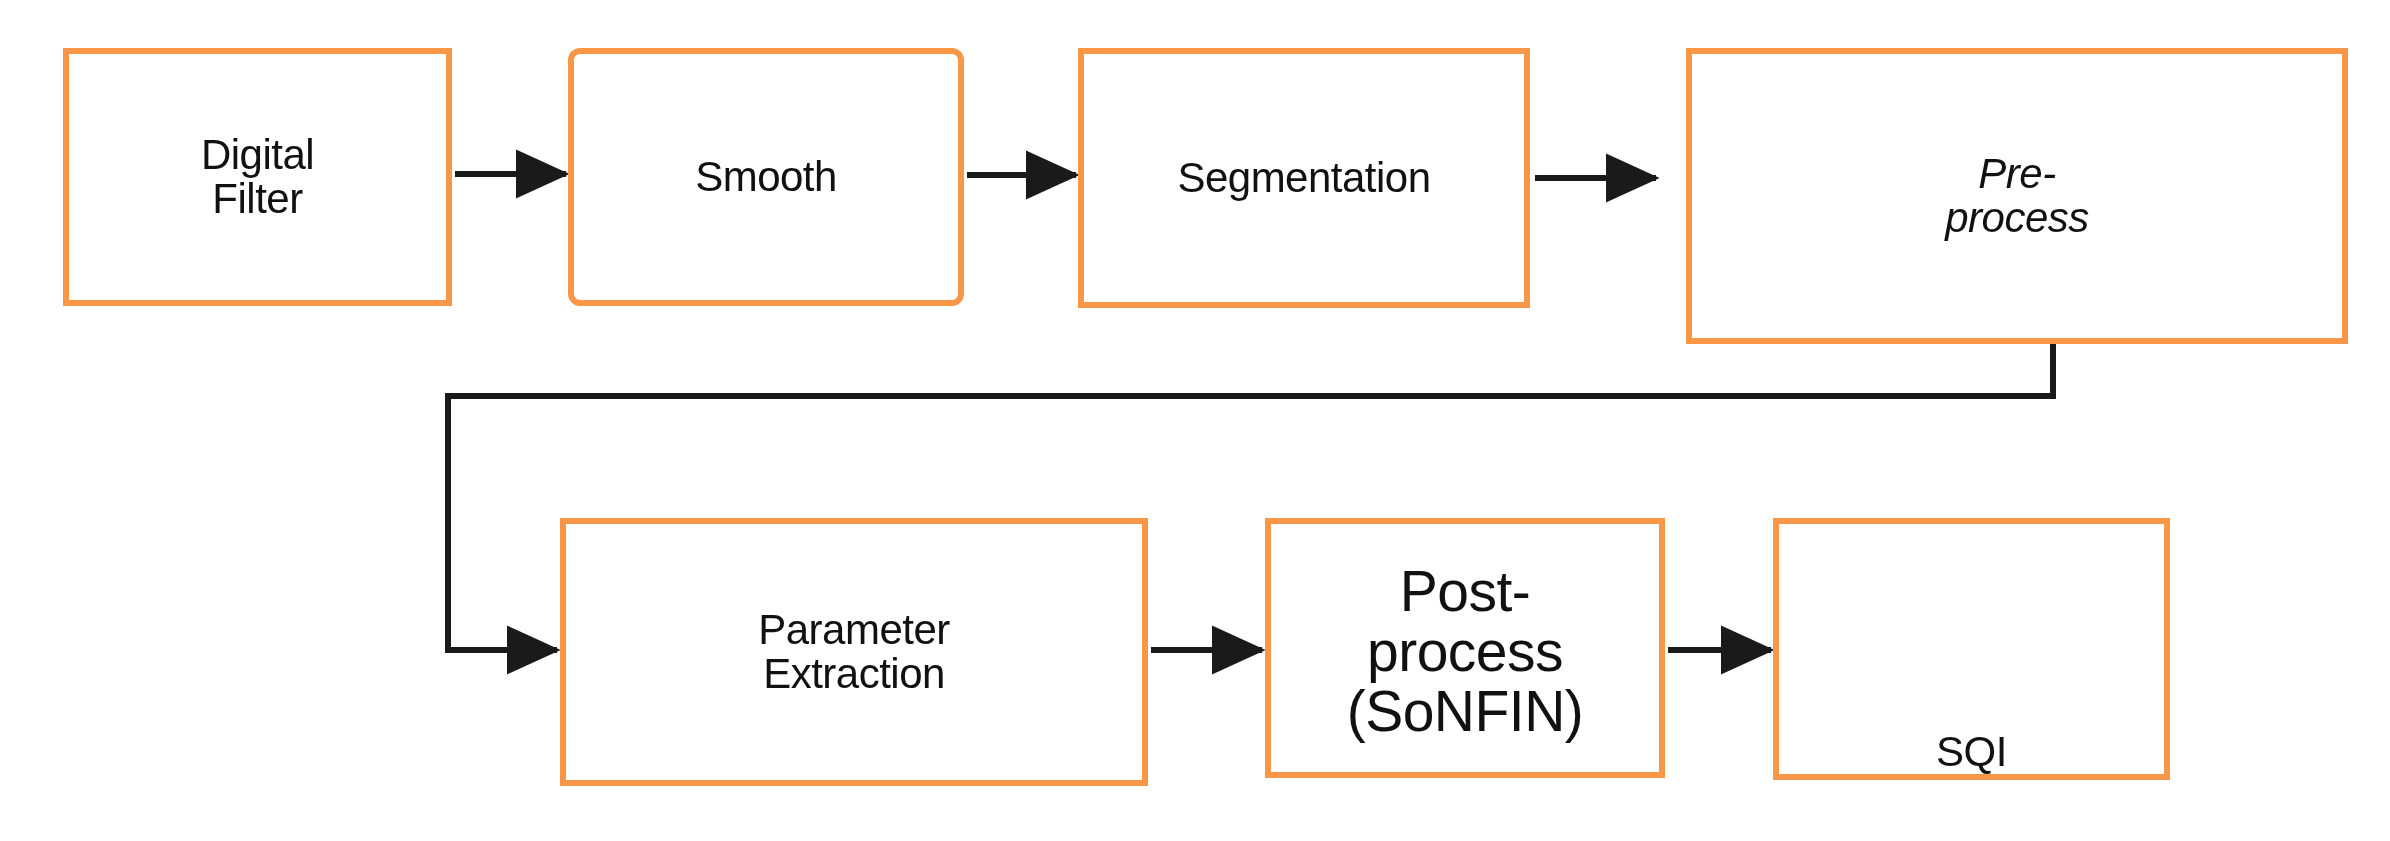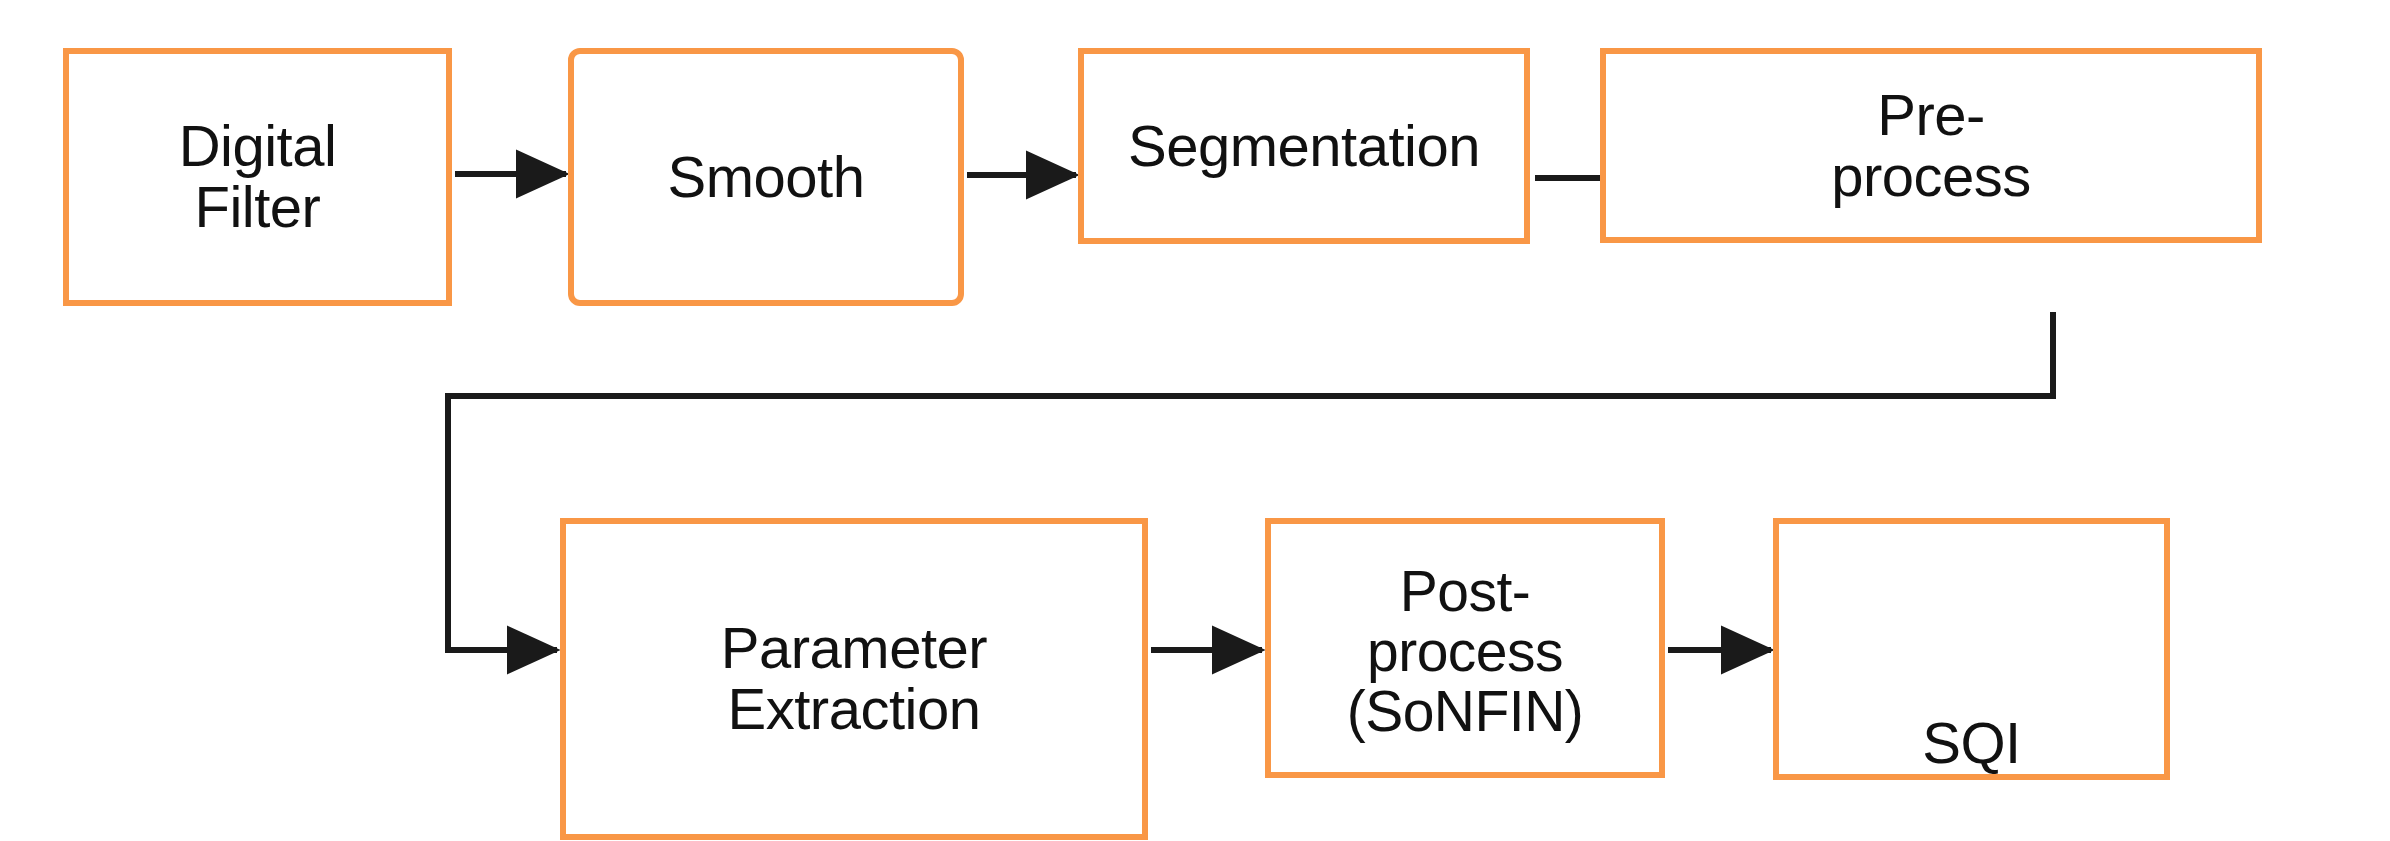--- a/index.html
+++ b/index.html
@@ -21,39 +21,39 @@
     position: absolute;
     box-sizing: border-box;
     border: 6px solid #F99746;
     background: #ffffff;
     display: flex;
     align-items: center;
     justify-content: center;
     text-align: center;
     color: #111111;
     font-family: "Liberation Sans", sans-serif;
-    font-size: 58px;
+    font-size: 42px;
     line-height: 1.05;
     letter-spacing: -0.5px;
     white-space: pre-line;
     z-index: 2;
   }
   .node-label {
     display: block;
     width: 100%;
     padding: 0 6px;
     box-sizing: border-box;
   }
   
   #node-digital-filter { left: 63px;   top: 48px;  width: 389px; height: 258px; }
   #node-smooth         { left: 568px;  top: 48px;  width: 396px; height: 258px; border-radius: 12px; }
-  #node-segmentation   { left: 1078px; top: 48px;  width: 452px; height: 196px; }
-  #node-preprocess     { left: 1600px; top: 48px;  width: 662px; height: 195px; }
+  #node-segmentation   { left: 1078px; top: 48px;  width: 452px; height: 260px; }
+  #node-preprocess     { left: 1686px; top: 48px;  width: 662px; height: 296px; font-style: italic; }
   
-  #node-parameter-extraction { left: 560px;  top: 518px; width: 588px; height: 322px; text-align: center; }
+  #node-parameter-extraction { left: 560px;  top: 518px; width: 588px; height: 268px; text-align: center; }
   #node-postprocess          { left: 1265px; top: 518px; width: 400px; height: 260px;
                                font-size: 57px; overflow: visible; }
   #node-sqi                  { left: 1773px; top: 518px; width: 397px; height: 262px; align-items: flex-end; }
 
   #node-postprocess .node-label {
     position: relative;
     top: 4px;
   }
 
   

